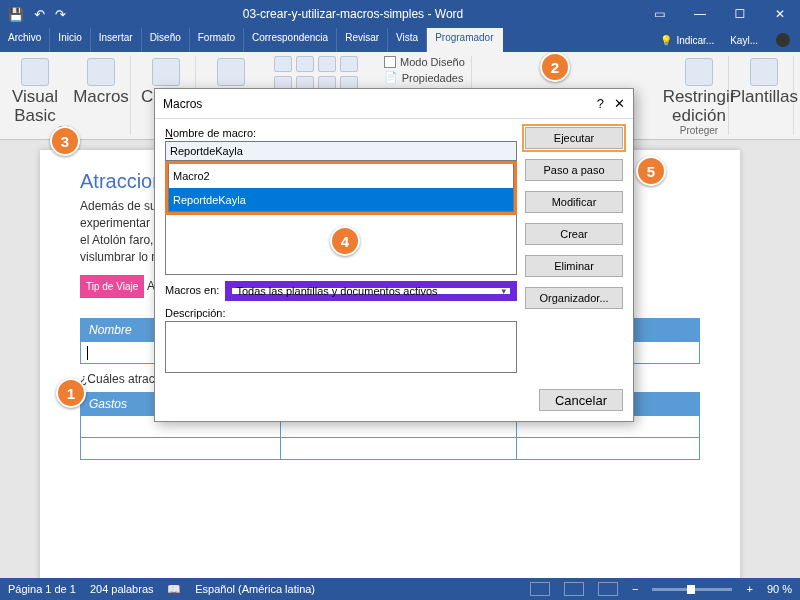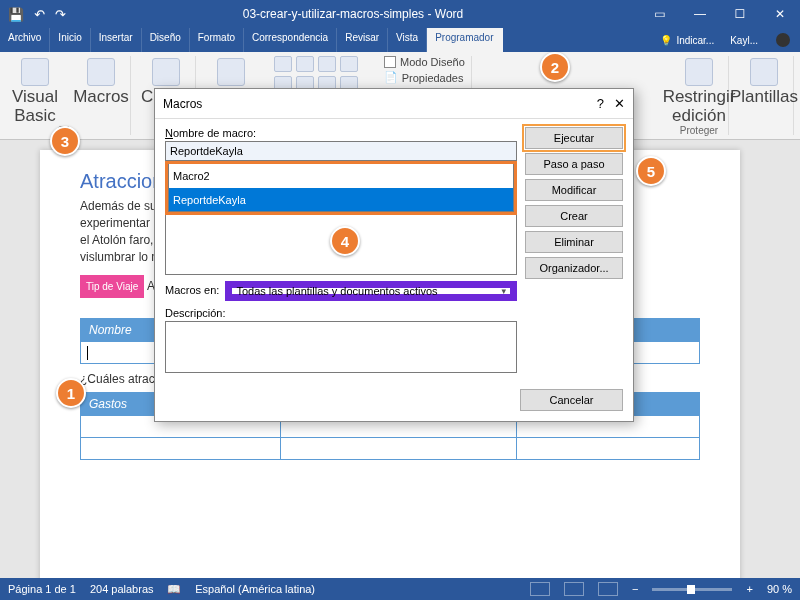--- a/index.html
+++ b/index.html
@@ -57,37 +57,37 @@
   .status .slider .hnd{position:absolute;left:35px;top:-3px;width:8px;height:9px;background:#fff;}
 
   
   .dialog { position:absolute; left:154px; top:88px; width:480px; background:#fff; border:1px solid #888; box-shadow:3px 3px 12px rgba(0,0,0,0.3); font-size:12px;}
   .dlg-title { height:30px; display:flex; align-items:center; justify-content:space-between; padding:0 8px; background:#fff; border-bottom:1px solid #ddd;}
   .dlg-title .t { font-size:12px; }
   .dlg-title .x { display:flex; gap:10px; align-items:center;}
   .dlg-title .x span { cursor:pointer; font-size:13px;}
   .dlg-body { padding:8px 10px 10px 10px; display:flex; gap:8px;}
   .dlg-left { flex:1; }
-  .dlg-right { width:98px; display:flex; flex-direction:column; gap:4px;}
+  .dlg-right { width:98px; display:flex; flex-direction:column; gap:10px;}
   .dlg-right button { height:22px; font-size:11px; border:1px solid #adadad; background:#e1e1e1; cursor:pointer; width:100%;}
   .dlg-right button.primary { outline:2px solid #f59e42; outline-offset:1px;}
   .fieldlbl { font-size:11px; margin-bottom:2px;}
   .fieldlbl u { text-decoration:underline;}
   .txtin { width:100%; height:20px; border:1px solid #7a7a7a; background:#eef3fa; padding:2px 4px; font-size:11px;}
   .listwrap { border:3px solid #ed7d31; margin-top:0; }
   .listbox { width:100%; height:118px; border:1px solid #7a7a7a; border-top:none; background:#fff; overflow:auto;}
   .listbox .item { padding:6px 4px; font-size:11px; }
   .listbox .item.sel { background:#0078d7; color:#fff;}
   .listrest { height:60px; border:1px solid #7a7a7a; border-top:none; background:#fff;}
   .comborow { display:flex; align-items:center; gap:6px; margin-top:6px;}
   .combo { flex:1; height:20px; border:7px solid #6d28d9; background:#fff; display:flex; align-items:center; justify-content:space-between; padding:0 4px; font-size:11px;}
   .combo .ar{font-size:9px;color:#555;}
   .descbox { width:100%; height:52px; border:1px solid #7a7a7a; background:#fff; margin-top:2px;}
   .dlg-foot { display:flex; justify-content:flex-end; padding:6px 10px 10px 10px;}
-  .dlg-foot button{ height:22px; width:103px; font-size:11px; border:1px solid #adadad; background:#e1e1e1;}
+  .dlg-foot button{ height:22px; width:84px; font-size:13px; border:1px solid #adadad; background:#e1e1e1;}
 
   
   .callout { position:absolute; width:30px; height:30px; border-radius:50%; background:#ed7d31; border:2px solid #fff; color:#fff; font-weight:bold; font-size:15px; display:flex; align-items:center; justify-content:center; box-shadow:0 1px 3px rgba(0,0,0,0.4);}
 </style>
 </head>
 <body>
 
 <div class="titlebar">
   <div class="left">
     <div class="qat">

